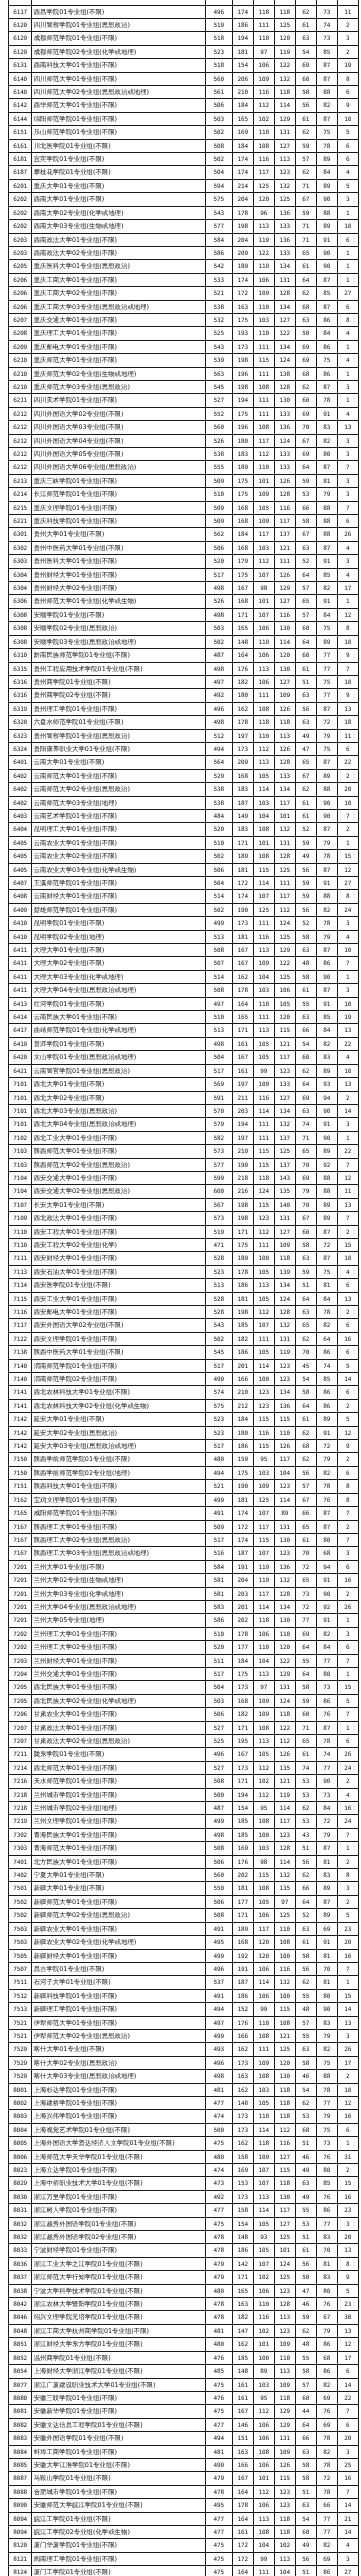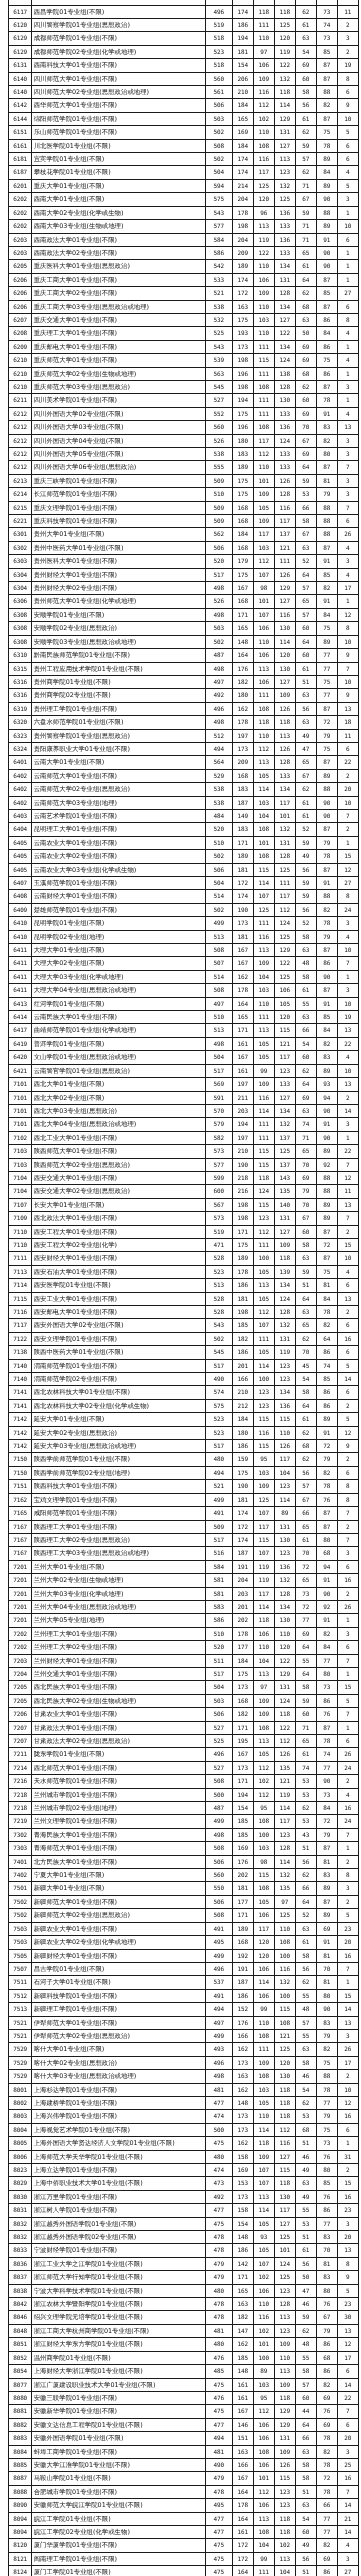--- a/index.html
+++ b/index.html
@@ -192,21 +192,21 @@
           <td class="num total">575</td>
           <td class="num">204</td>
           <td class="num">120</td>
           <td class="num">125</td>
           <td class="num">67</td>
           <td class="num">90</td>
           <td class="num">3</td>
         </tr>
         <tr>
           <td class="code">6202</td>
-          <td class="name">西南大学02专业组(化学或生物)</td>
+          <td class="name">西南大学02专业组(化学或地理)</td>
           <td class="num total">543</td>
           <td class="num">178</td>
           <td class="num">96</td>
           <td class="num">136</td>
           <td class="num">59</td>
           <td class="num">88</td>
           <td class="num">1</td>
         </tr>
         <tr>
           <td class="code">6202</td>
@@ -511,21 +511,21 @@
           <td class="num total">498</td>
           <td class="num">167</td>
           <td class="num">98</td>
           <td class="num">129</td>
           <td class="num">57</td>
           <td class="num">82</td>
           <td class="num">17</td>
         </tr>
         <tr>
           <td class="code">6306</td>
-          <td class="name">贵州师范大学01专业组(化学或地理)</td>
+          <td class="name">贵州师范大学01专业组(化学或生物)</td>
           <td class="num total">526</td>
           <td class="num">168</td>
           <td class="num">101</td>
           <td class="num">127</td>
           <td class="num">65</td>
           <td class="num">91</td>
           <td class="num">1</td>
         </tr>
         <tr>
           <td class="code">6308</td>
@@ -1413,21 +1413,21 @@
           <td class="num total">504</td>
           <td class="num">173</td>
           <td class="num">97</td>
           <td class="num">131</td>
           <td class="num">58</td>
           <td class="num">73</td>
           <td class="num">15</td>
         </tr>
         <tr>
           <td class="code">7205</td>
-          <td class="name">西北民族大学02专业组(生物或地理)</td>
+          <td class="name">西北民族大学02专业组(化学或地理)</td>
           <td class="num total">503</td>
           <td class="num">168</td>
           <td class="num">109</td>
           <td class="num">124</td>
           <td class="num">59</td>
           <td class="num">86</td>
           <td class="num">5</td>
         </tr>
         <tr>
           <td class="code">7206</td>

